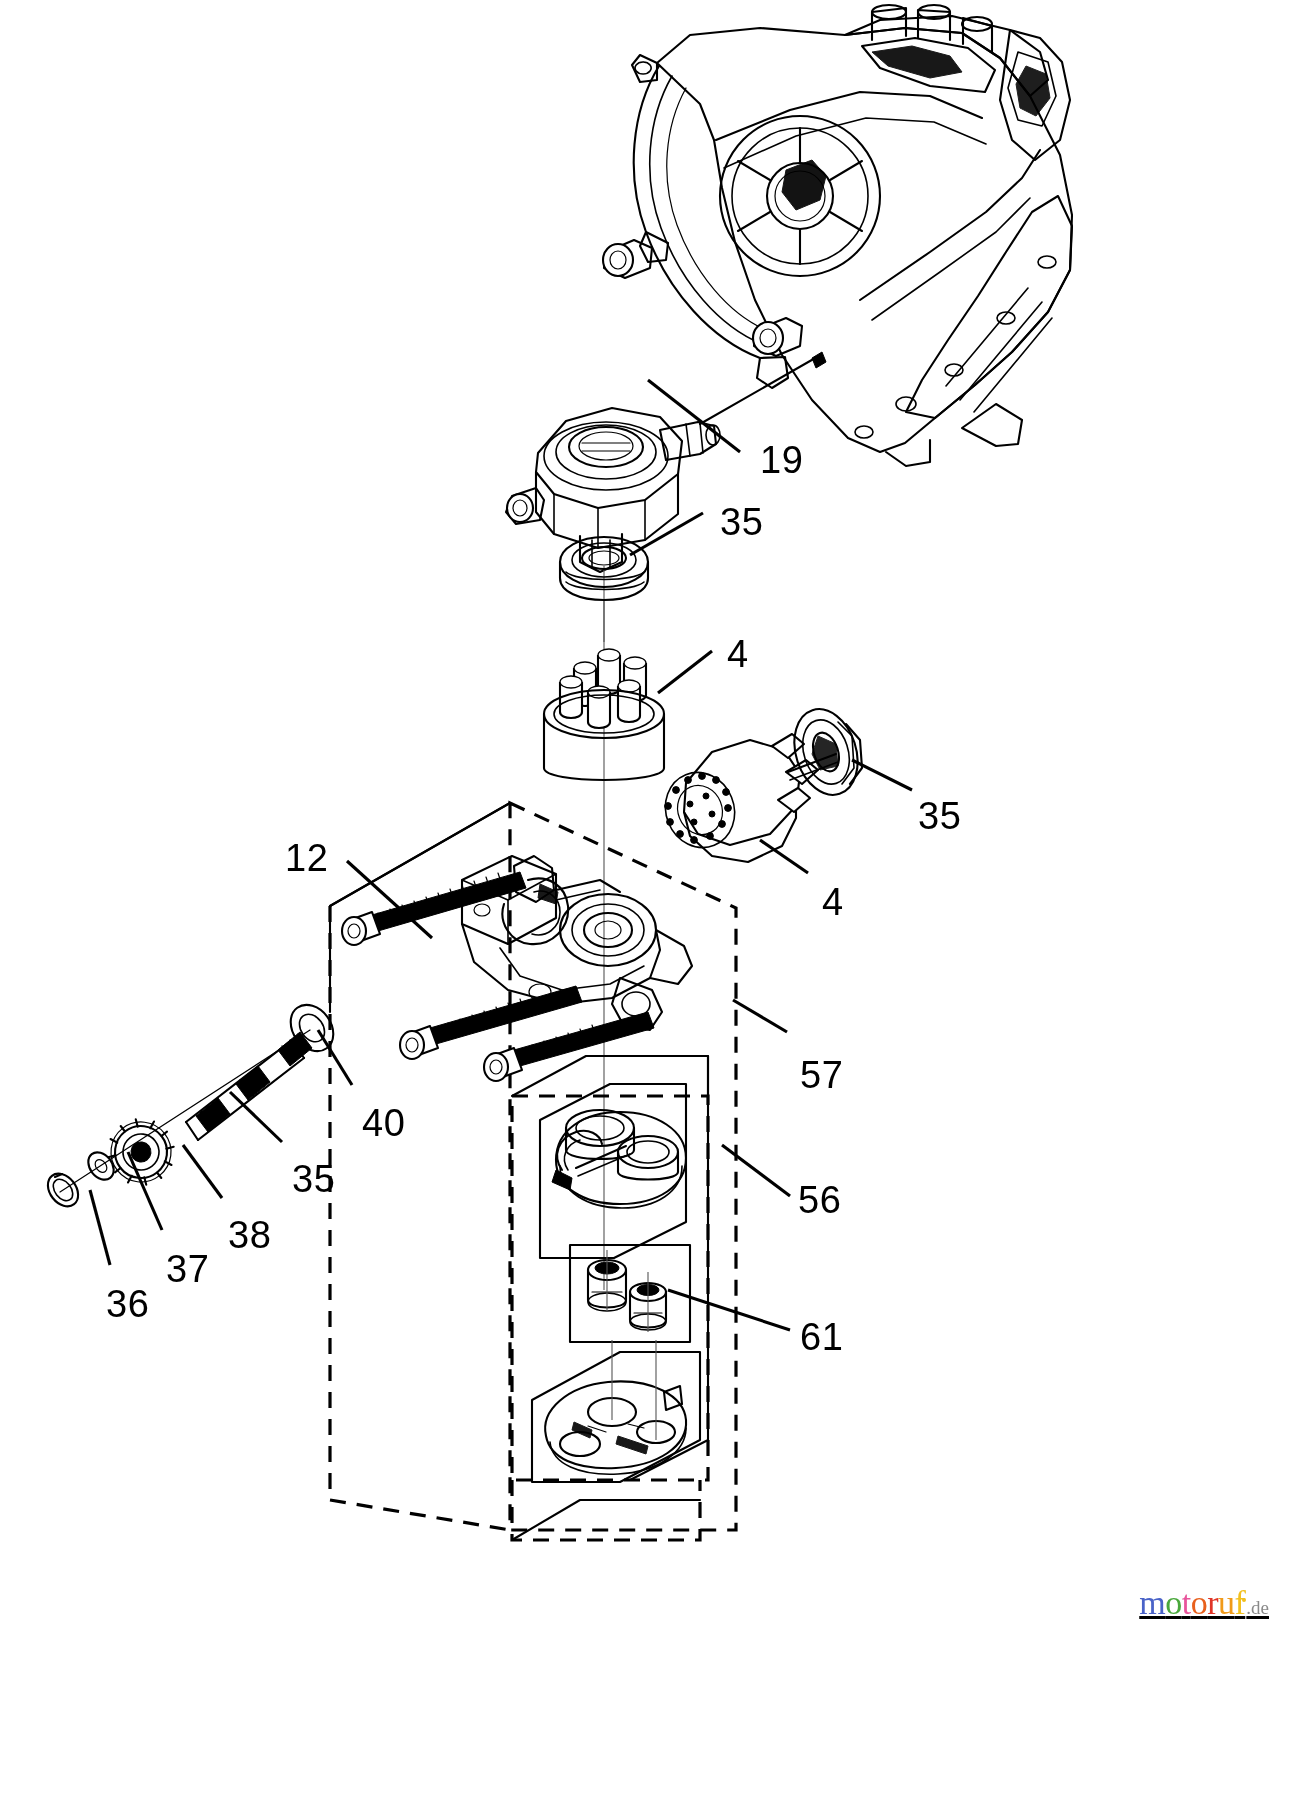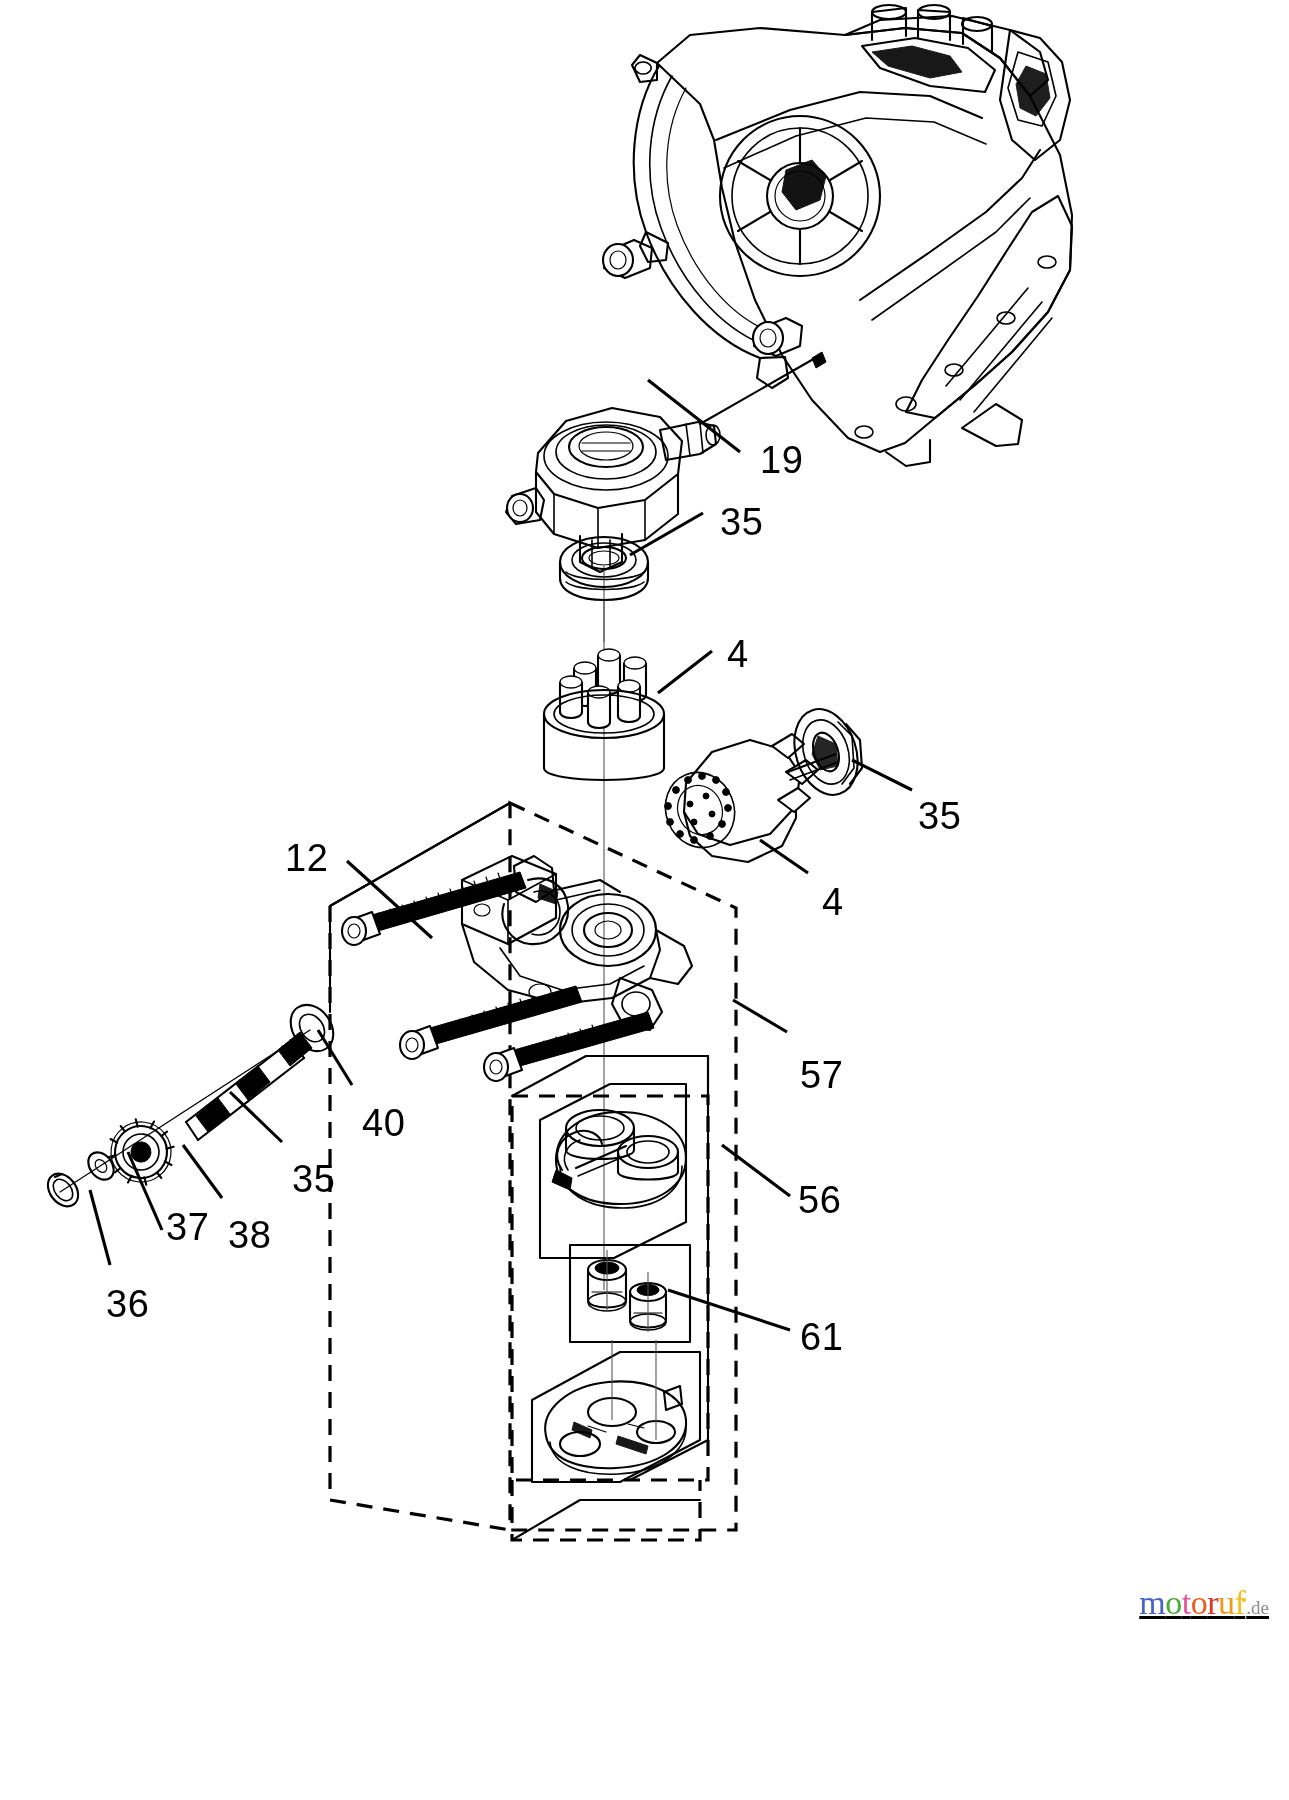--- a/index.html
+++ b/index.html
@@ -525,21 +525,21 @@
   <div class="callout" style="left:760px; top:441px;">19</div>
   <div class="callout" style="left:720px; top:503px;">35</div>
   <div class="callout" style="left:727px; top:635px;">4</div>
   <div class="callout" style="left:918px; top:797px;">35</div>
   <div class="callout" style="left:822px; top:883px;">4</div>
   <div class="callout" style="left:252px; top:839px;margin-left:33px;">12</div>
   <div class="callout" style="left:800px; top:1015px;margin-top:41px;">57</div>
   <div class="callout" style="left:362px; top:1104px;">40</div>
   <div class="callout" style="left:292px; top:1160px;">35</div>
   <div class="callout" style="left:228px; top:1216px;">38</div>
-  <div class="callout" style="left:166px; top:1208px;">37</div>
+  <div class="callout" style="left:166px; top:1250px;">37</div>
   <div class="callout" style="left:106px; top:1285px;text-align:right;">36</div>
   <div class="callout" style="left:798px; top:1181px;">56</div>
   <div class="callout" style="left:800px; top:1318px;">61</div>
 
   <div id="watermark">
     <span class="wm-l" style="color:#4a63c8">m</span><span class="wm-l" style="color:#4aa83c">o</span><span class="wm-l" style="color:#e8549b">t</span><span class="wm-l" style="color:#e8601c">o</span><span class="wm-l" style="color:#e03426">r</span><span class="wm-l" style="color:#f09a1a">u</span><span class="wm-l" style="color:#f2c01e">f</span><span class="wm-dot" style="background:#f2c01e"></span><span class="wm-suffix">.de</span>
   </div>
 
 </div>
 

